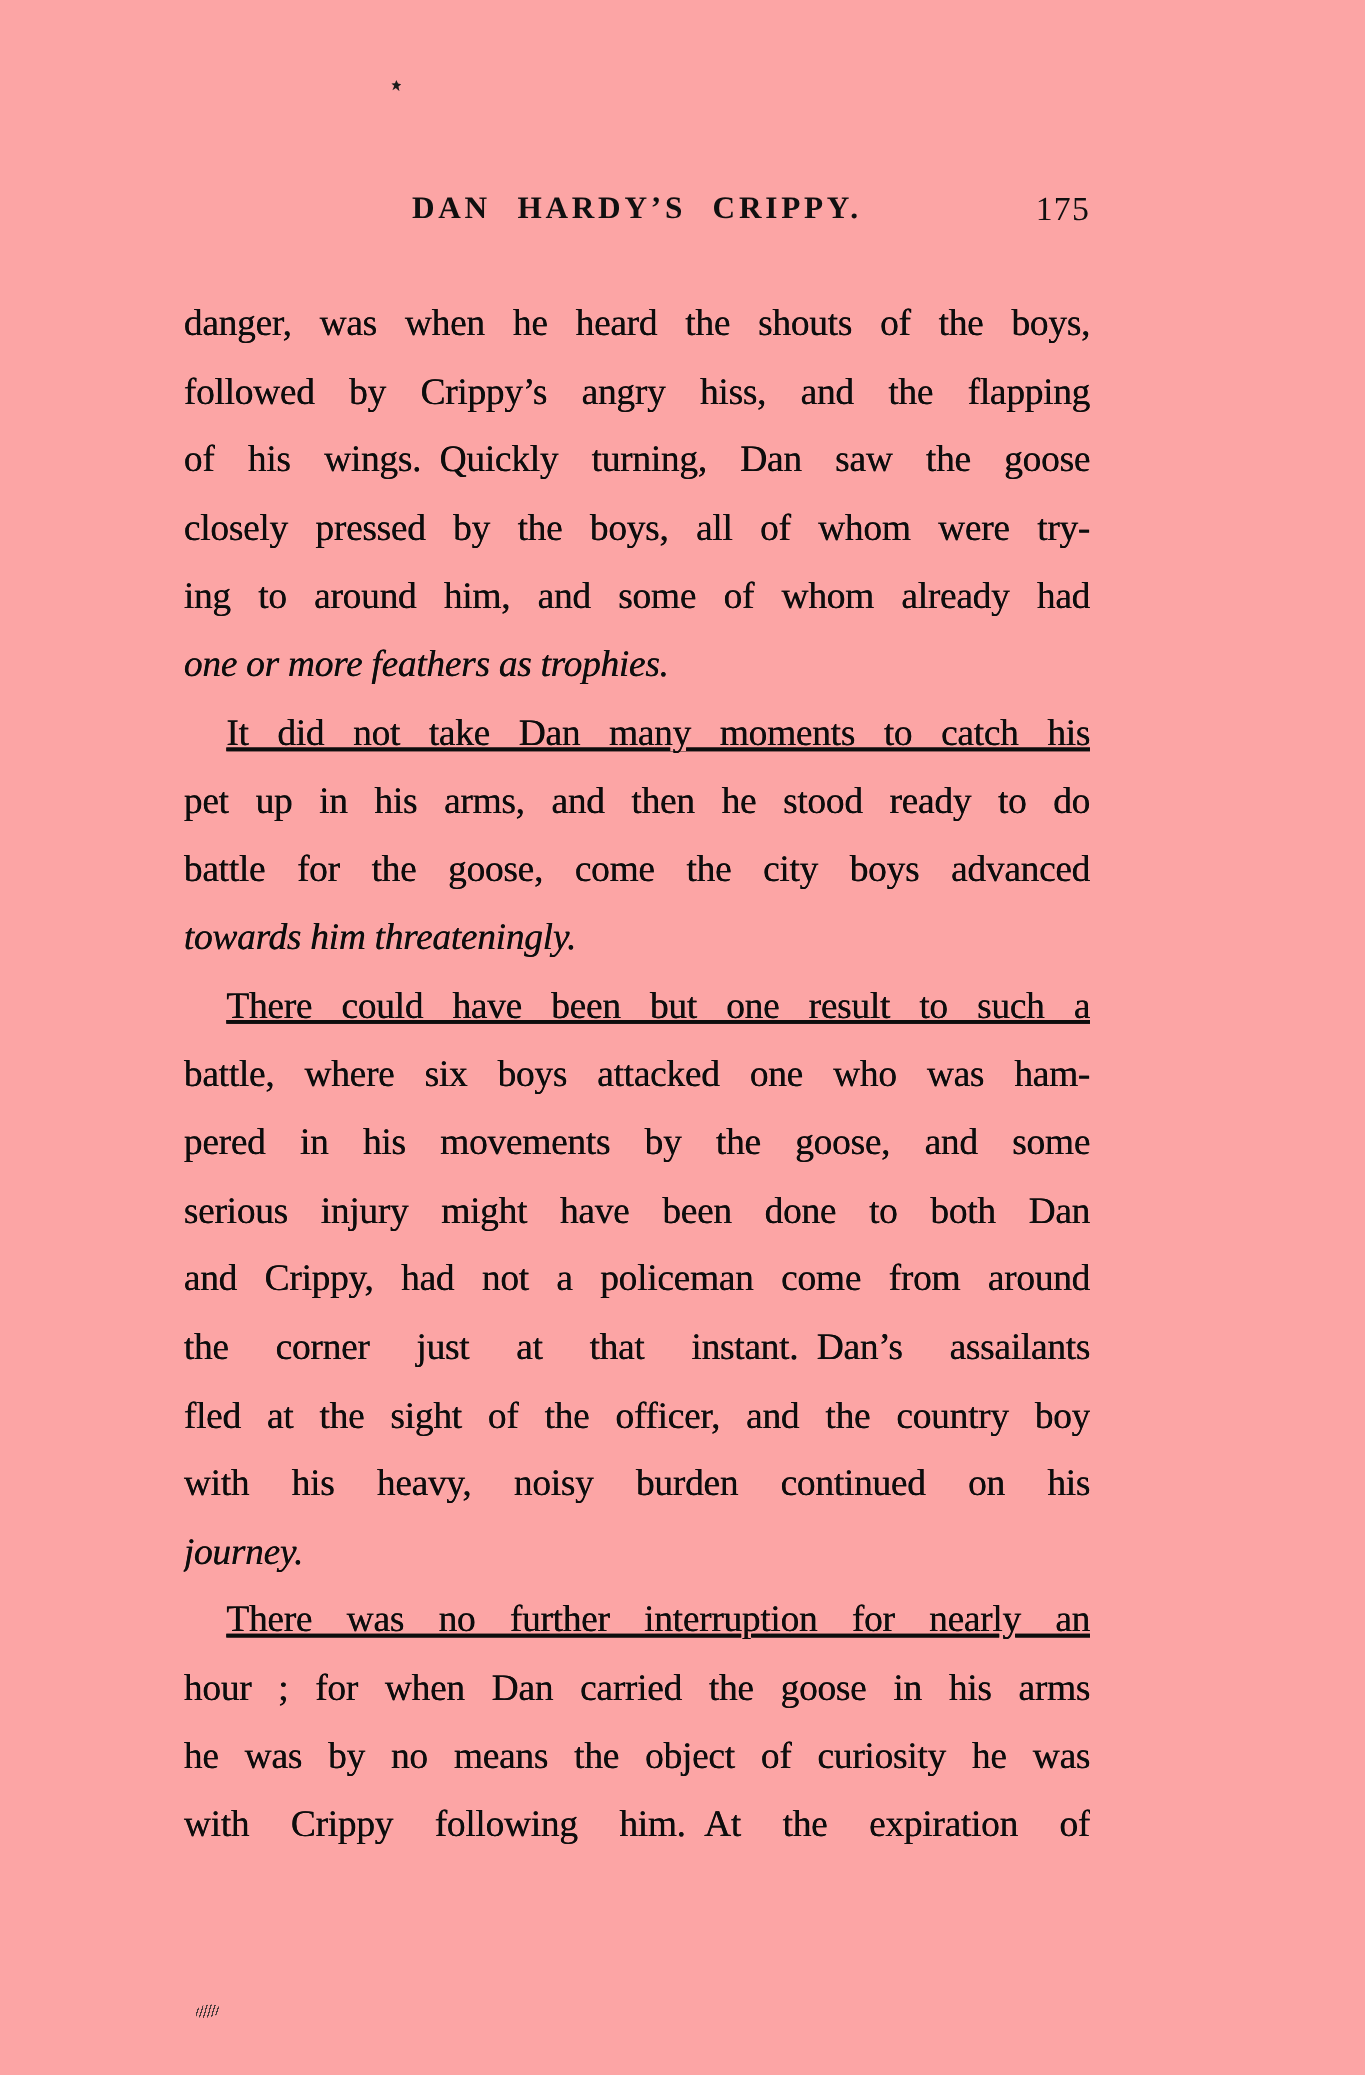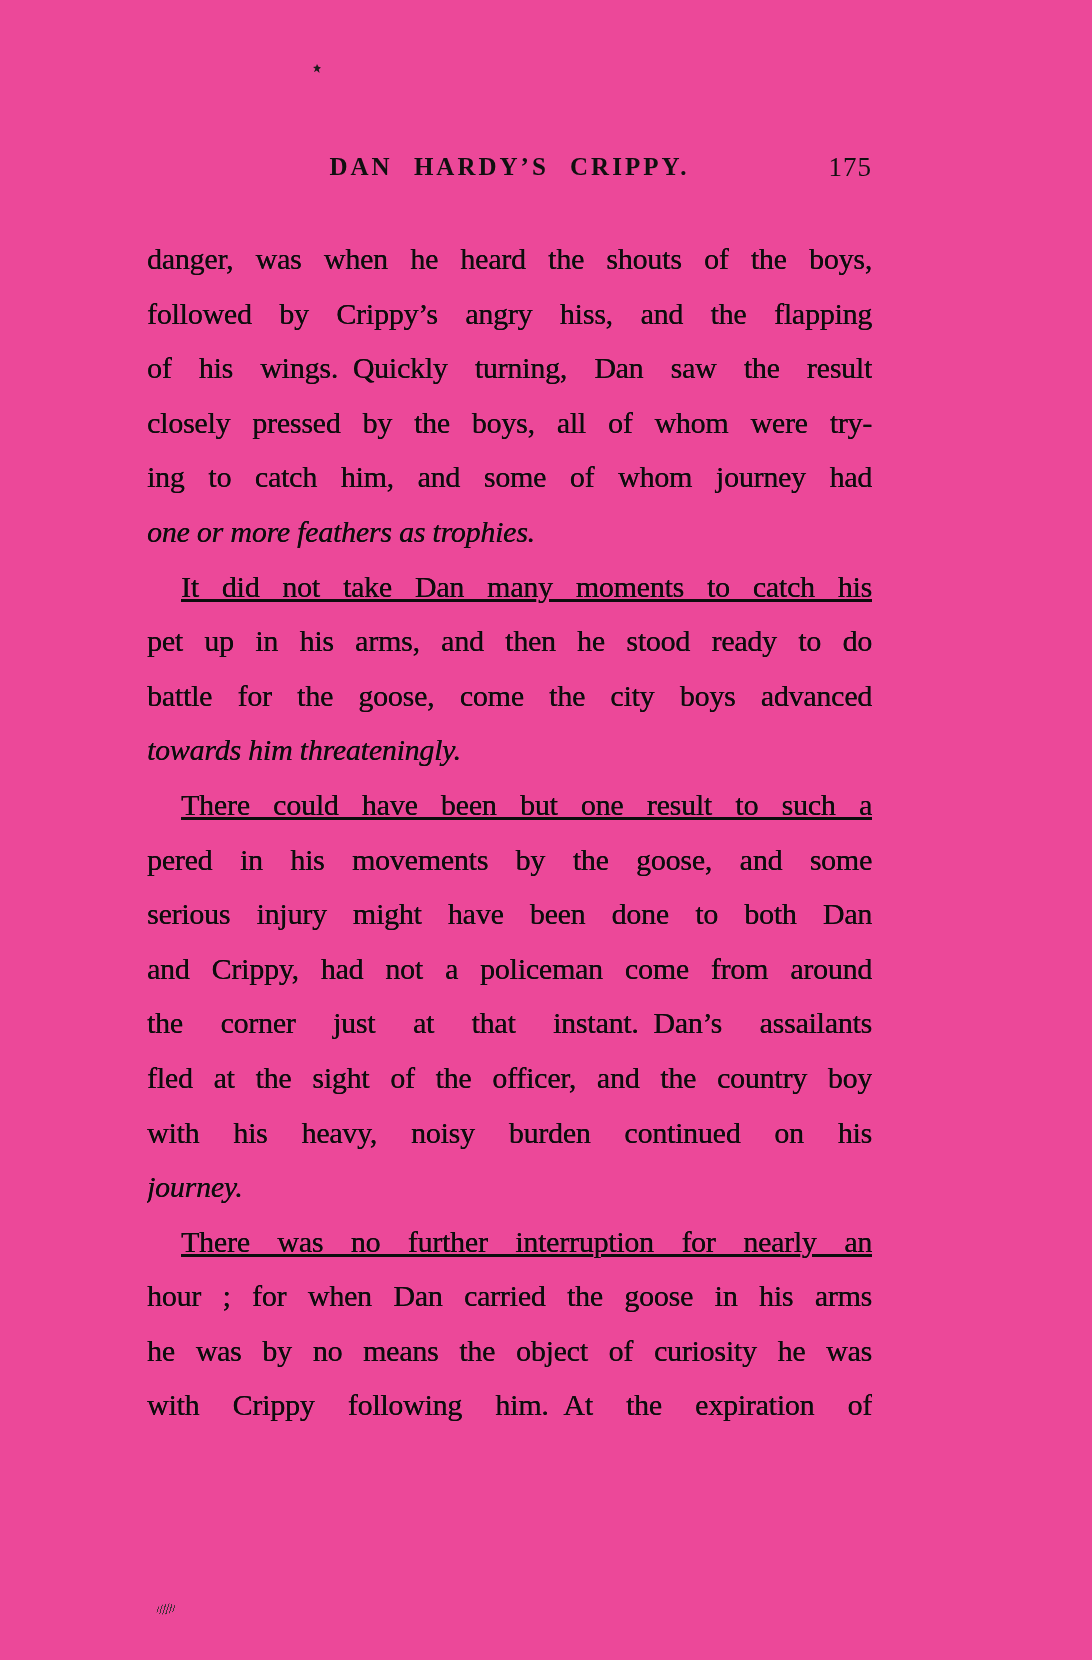--- a/index.html
+++ b/index.html
@@ -4,21 +4,21 @@
 <style>
   html, body {
     margin: 0;
     padding: 0;
     background: #ffffff;
   }
   .page {
     position: relative;
     width: 1092px;
     height: 1660px;
-    background: #ec4899;
+    background: #fca5a5;
     overflow: hidden;
     font-family: "Liberation Serif", serif;
     color: #0d0d0d;
   }
   .text-block {
     position: absolute;
     left: 147px;
     top: 0;
     width: 725px;
   }
@@ -106,29 +106,30 @@
   <div class="text-block">
 
     <div class="header-row">
       <span class="running-title">DAN HARDY’S CRIPPY.</span>
       <span class="folio">175</span>
     </div>
 
     <div class="body-lines">
       <div class="line j">danger, was when he heard the shouts of the boys,</div>
       <div class="line j">followed by Crippy’s angry hiss, and the flapping</div>
-      <div class="line j">of his wings. Quickly turning, Dan saw the result</div>
+      <div class="line j">of his wings. Quickly turning, Dan saw the goose</div>
       <div class="line j">closely pressed by the boys, all of whom were try-</div>
-      <div class="line j">ing to catch him, and some of whom journey had</div>
+      <div class="line j">ing to around him, and some of whom already had</div>
       <div class="line end">one or more feathers as trophies.</div>
       <div class="line j indent">It did not take Dan many moments to catch his</div>
       <div class="line j">pet up in his arms, and then he stood ready to do</div>
       <div class="line j">battle for the goose, come the city boys advanced</div>
       <div class="line end">towards him threateningly.</div>
       <div class="line j indent">There could have been but one result to such a</div>
+      <div class="line j">battle, where six boys attacked one who was ham-</div>
       <div class="line j">pered in his movements by the goose, and some</div>
       <div class="line j">serious injury might have been done to both Dan</div>
       <div class="line j">and Crippy, had not a policeman come from around</div>
       <div class="line j">the corner just at that instant. Dan’s assailants</div>
       <div class="line j">fled at the sight of the officer, and the country boy</div>
       <div class="line j">with his heavy, noisy burden continued on his</div>
       <div class="line end">journey.</div>
       <div class="line j indent">There was no further interruption for nearly an</div>
       <div class="line j">hour ; for when Dan carried the goose in his arms</div>
       <div class="line j">he was by no means the object of curiosity he was</div>

